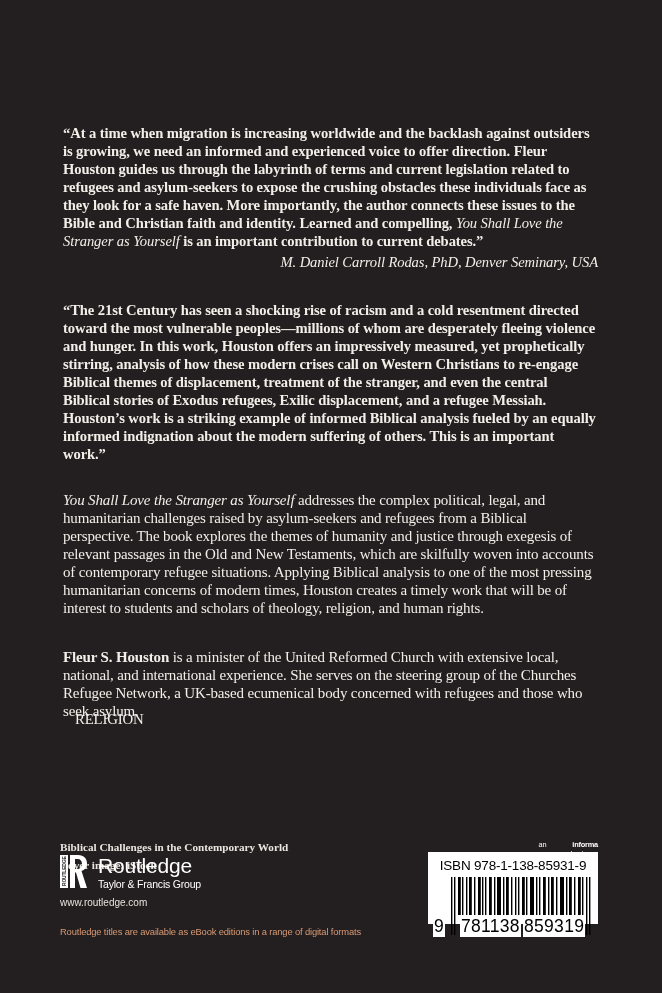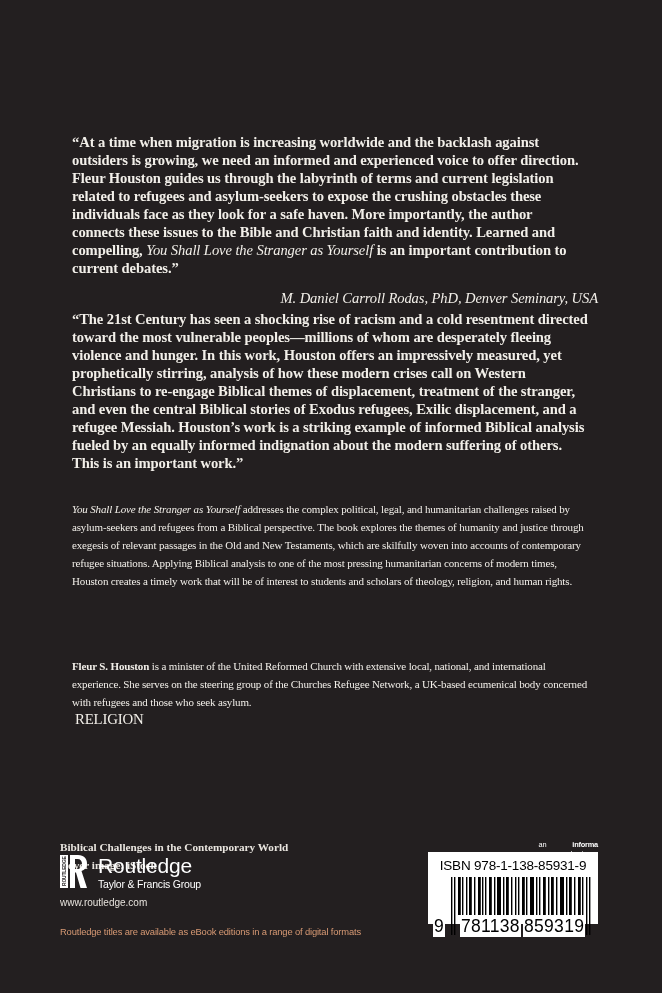--- a/index.html
+++ b/index.html
@@ -11,31 +11,31 @@
     overflow: hidden;
     font-family: "Liberation Serif", "DejaVu Serif", serif;
   }
   .col { position: absolute; left: 60px; width: 540px; }
   .quote {
     font-weight: bold;
     font-size: 14.6px;
     line-height: 18px;
     letter-spacing: -0.1px;
   }
-  .quote p, .body p { margin: 12px; }
+  .quote p, .body p { margin: 3px; }
   .attr {
     font-style: italic;
     font-weight: normal;
     text-align: right;
     font-size: 14.6px;
     line-height: 18px;
     padding-right: 2px;
   }
   .body {
-    font-size: 11px;
+    font-size: 15px;
     line-height: 18px;
     letter-spacing: -0.15px;
   }
   .body i { font-style: italic; }
   .body b { font-weight: bold; }
   #quote1 { top: 121px; }
   #quote2 { top: 298px; }
   #desc   { top: 488px; }
   #bio    { top: 645px; }
   #subject { top: 710px; font-size: 14.8px; line-height: 18px; margin-left: 15px; }

